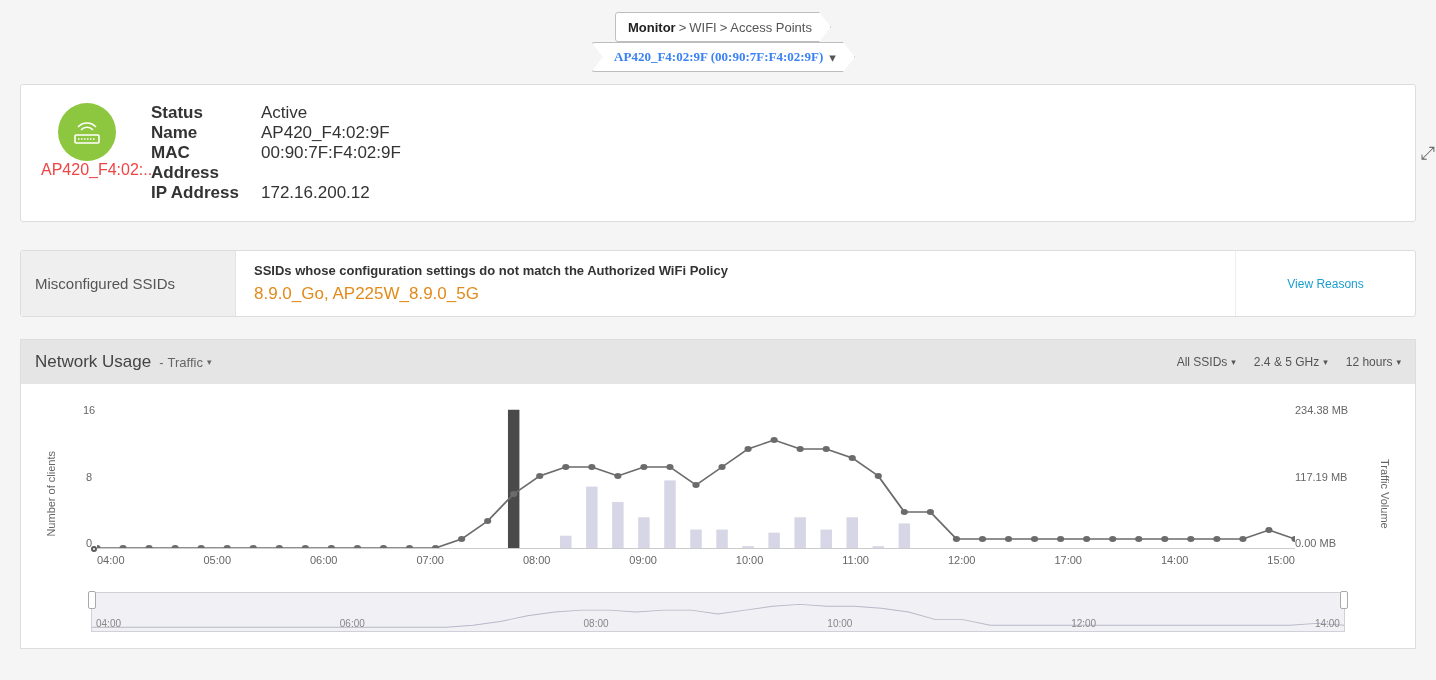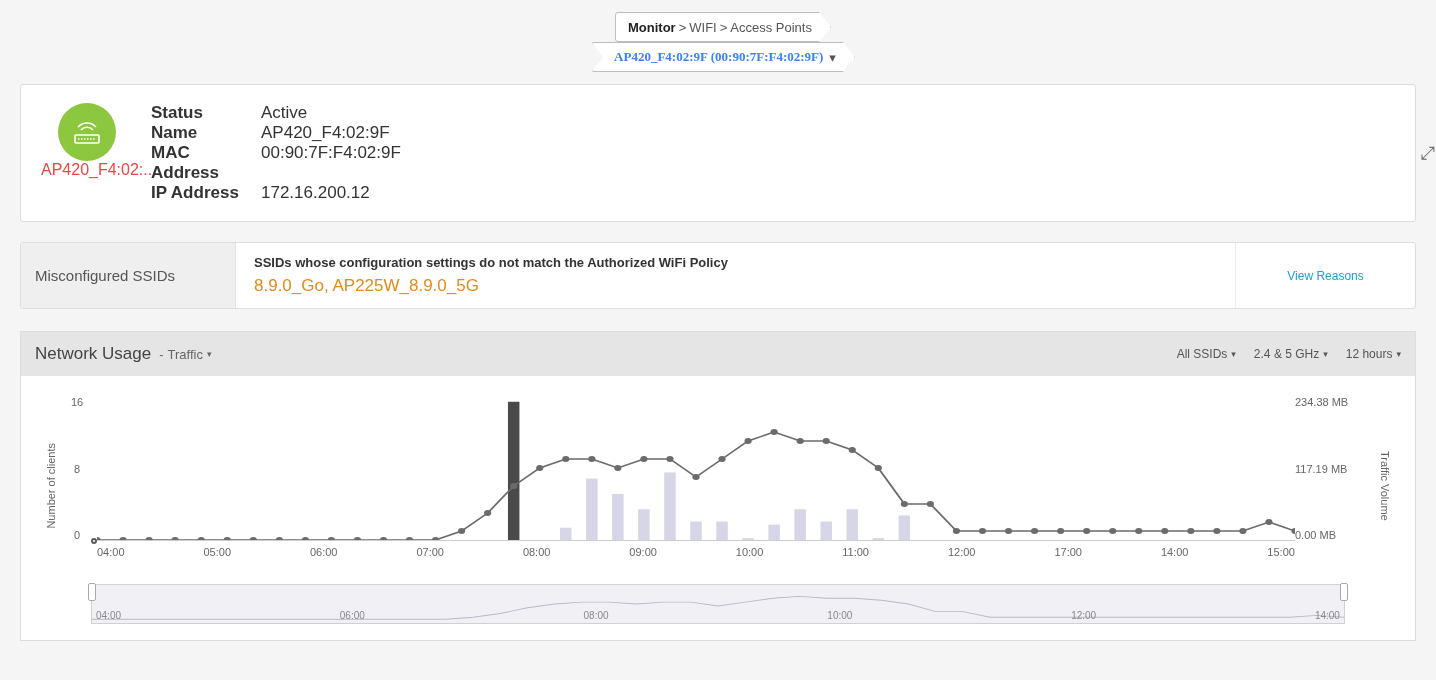--- a/index.html
+++ b/index.html
@@ -65,21 +65,21 @@
   .prop-label { width:110px; font-weight:bold; color:#333; }
   .prop-val { color:#333; }
   .expand-icon { position:absolute; right:-20px; top:50%; transform:translateY(-50%); color:#666; font-size:18px; }
 
   
   .miscfg {
     display:flex;
     border:1px solid #ddd;
     background:#fff;
     border-radius:3px;
-    margin-top:20px;
+    margin-top:28px;
     min-height:66px;
   }
   .miscfg-left {
     width:215px;
     background:#efefef;
     display:flex; align-items:center;
     padding-left:14px;
     font-size:15px; color:#555;
     border-right:1px solid #e3e3e3;
   }
@@ -121,21 +121,21 @@
   }
   .ylabel-left, .ylabel-right {
     writing-mode: vertical-rl;
     transform: rotate(180deg);
     font-size:11px; color:#666;
     align-self:center;
   }
   .ylabel-right { transform: rotate(0deg); writing-mode: vertical-rl; }
   .chart-area { flex:1; position:relative; height:180px; }
   .left-ticks, .right-ticks { position:absolute; top:0; height:145px; display:flex; flex-direction:column; justify-content:space-between; font-size:11px; color:#666; }
-  .left-ticks { left:0; width:28px; text-align:center; }
+  .left-ticks { left:12px; width:28px; text-align:center; }
   .right-ticks { right:8px; width:70px; text-align:left;margin-left:25px; }
   .plot {
     position:absolute;
     left:34px; right:78px; top:0; height:145px;
     border-bottom:1px solid #ccc;
   }
   .plot svg { width:100%; height:100%; display:block; }
   .x-ticks {
     position:absolute; left:34px; right:78px; top:150px;
     display:flex; justify-content:space-between;

